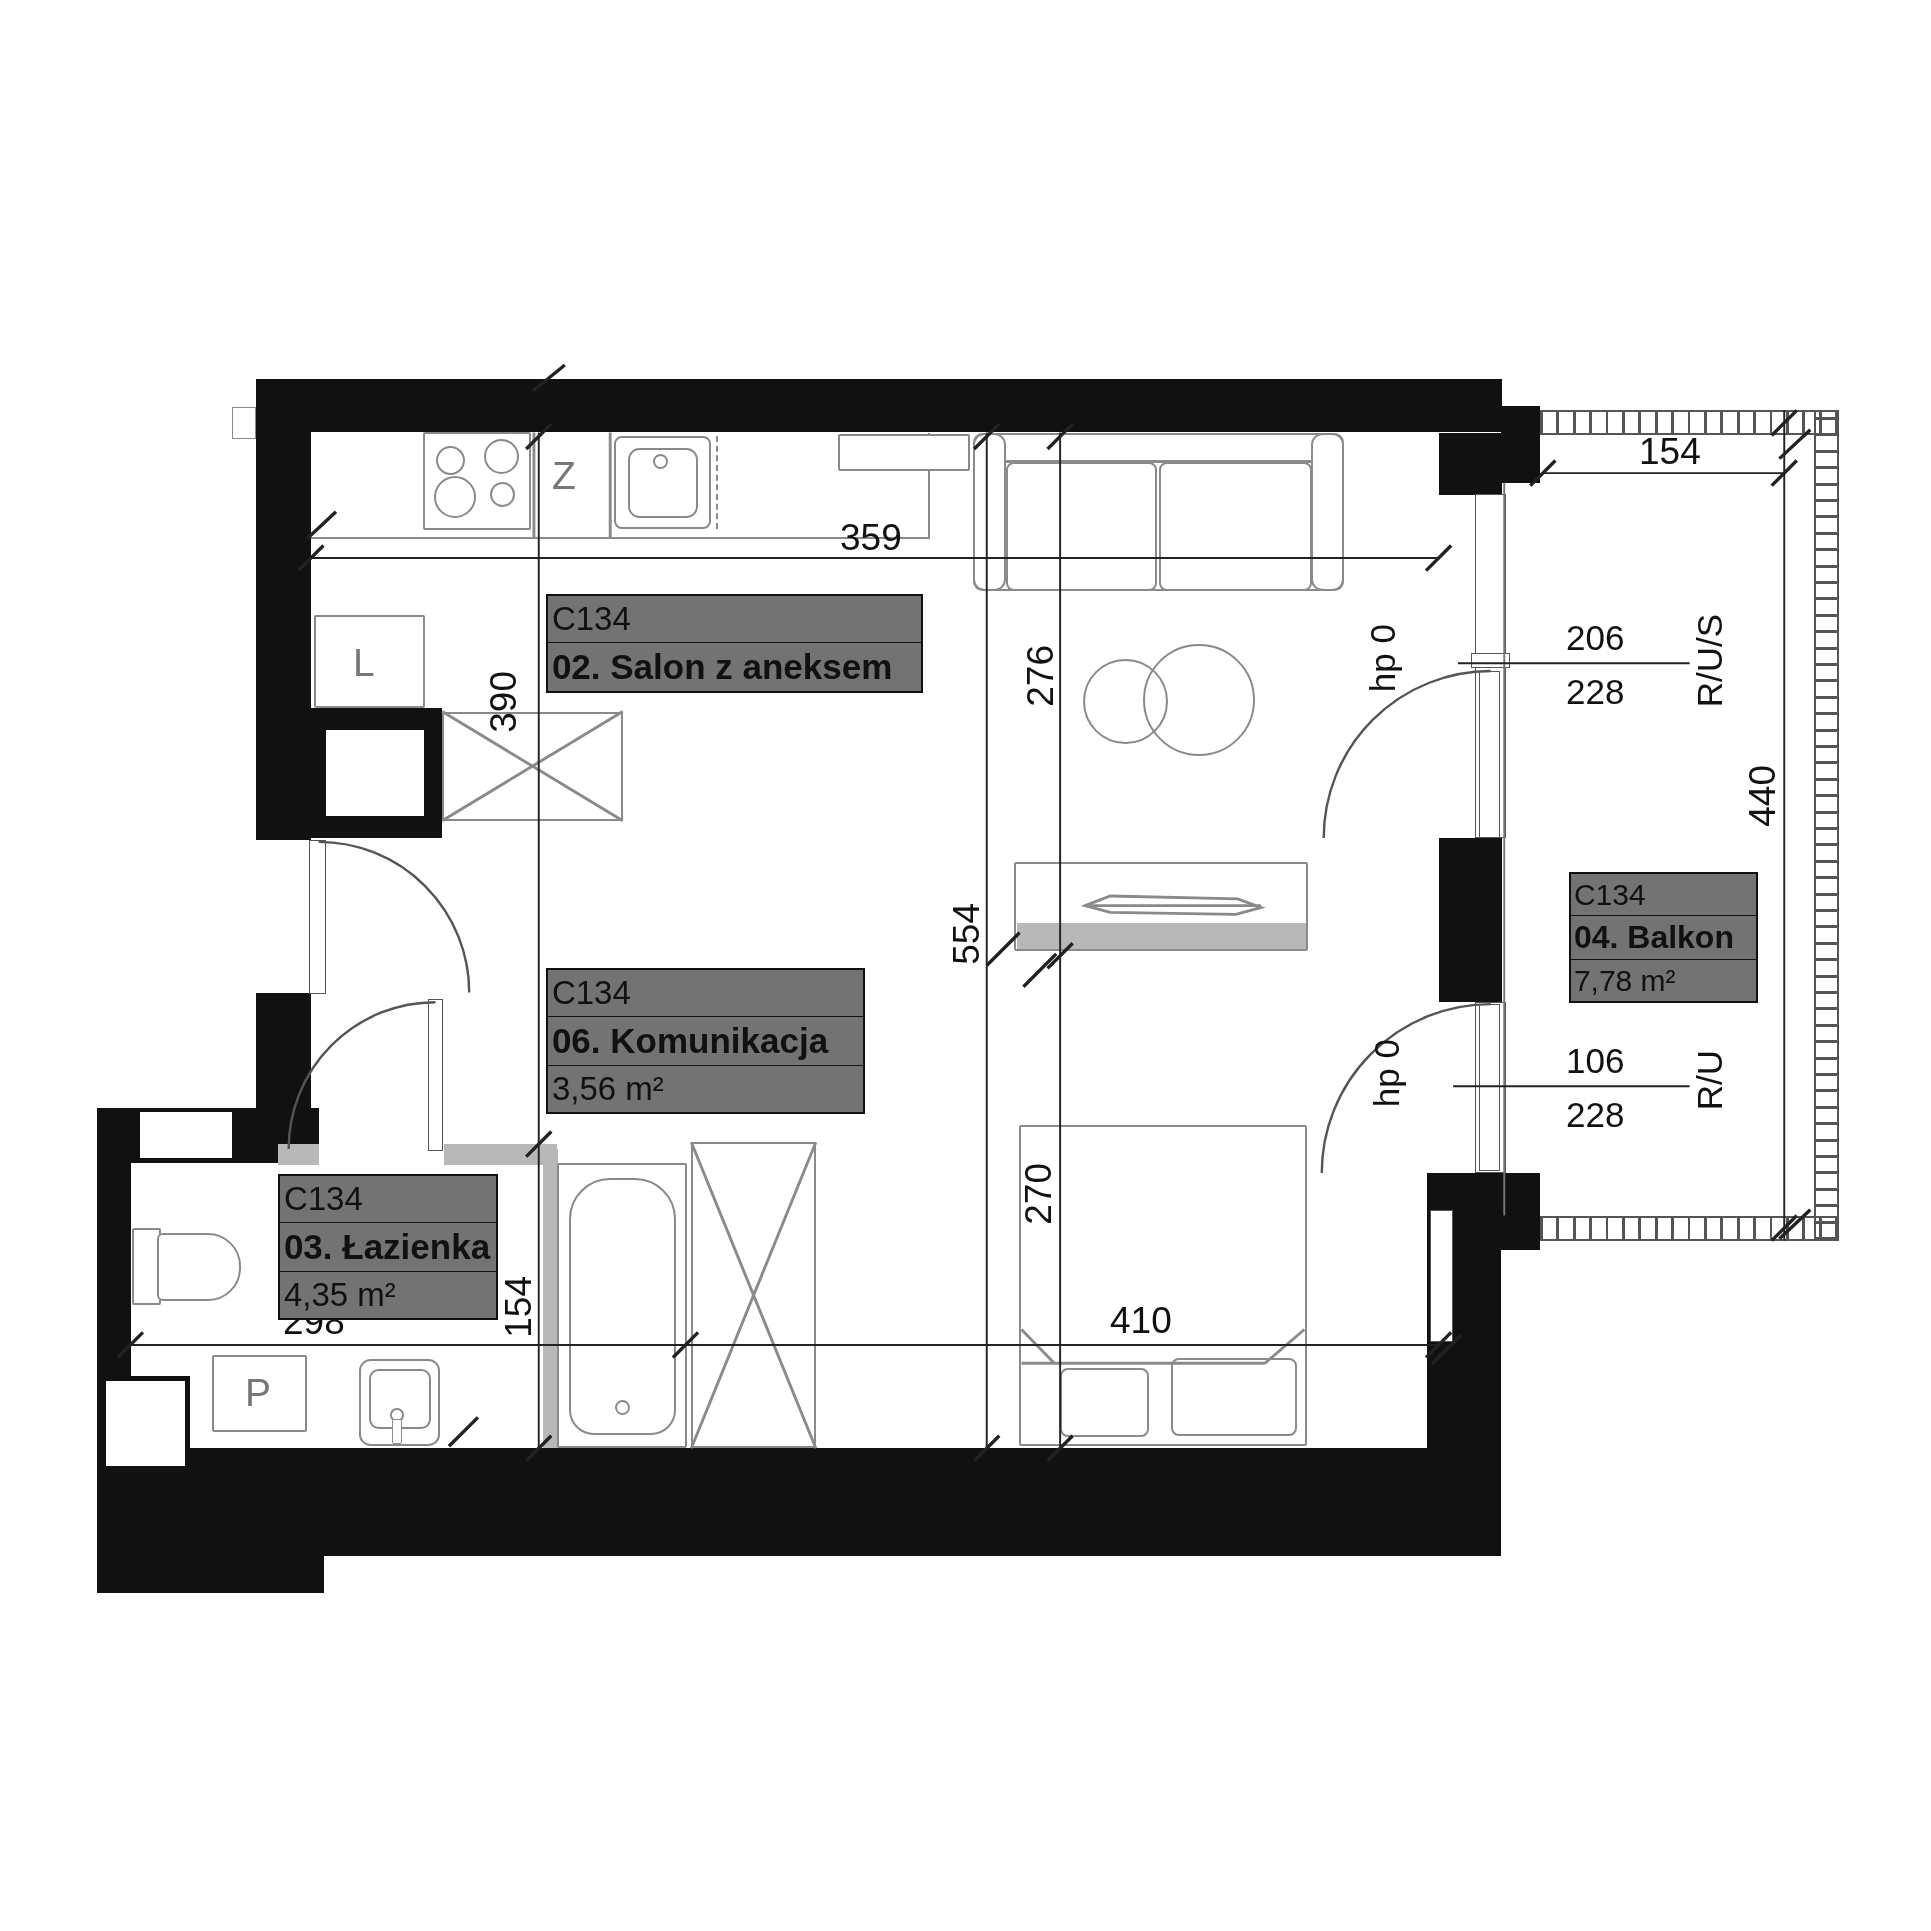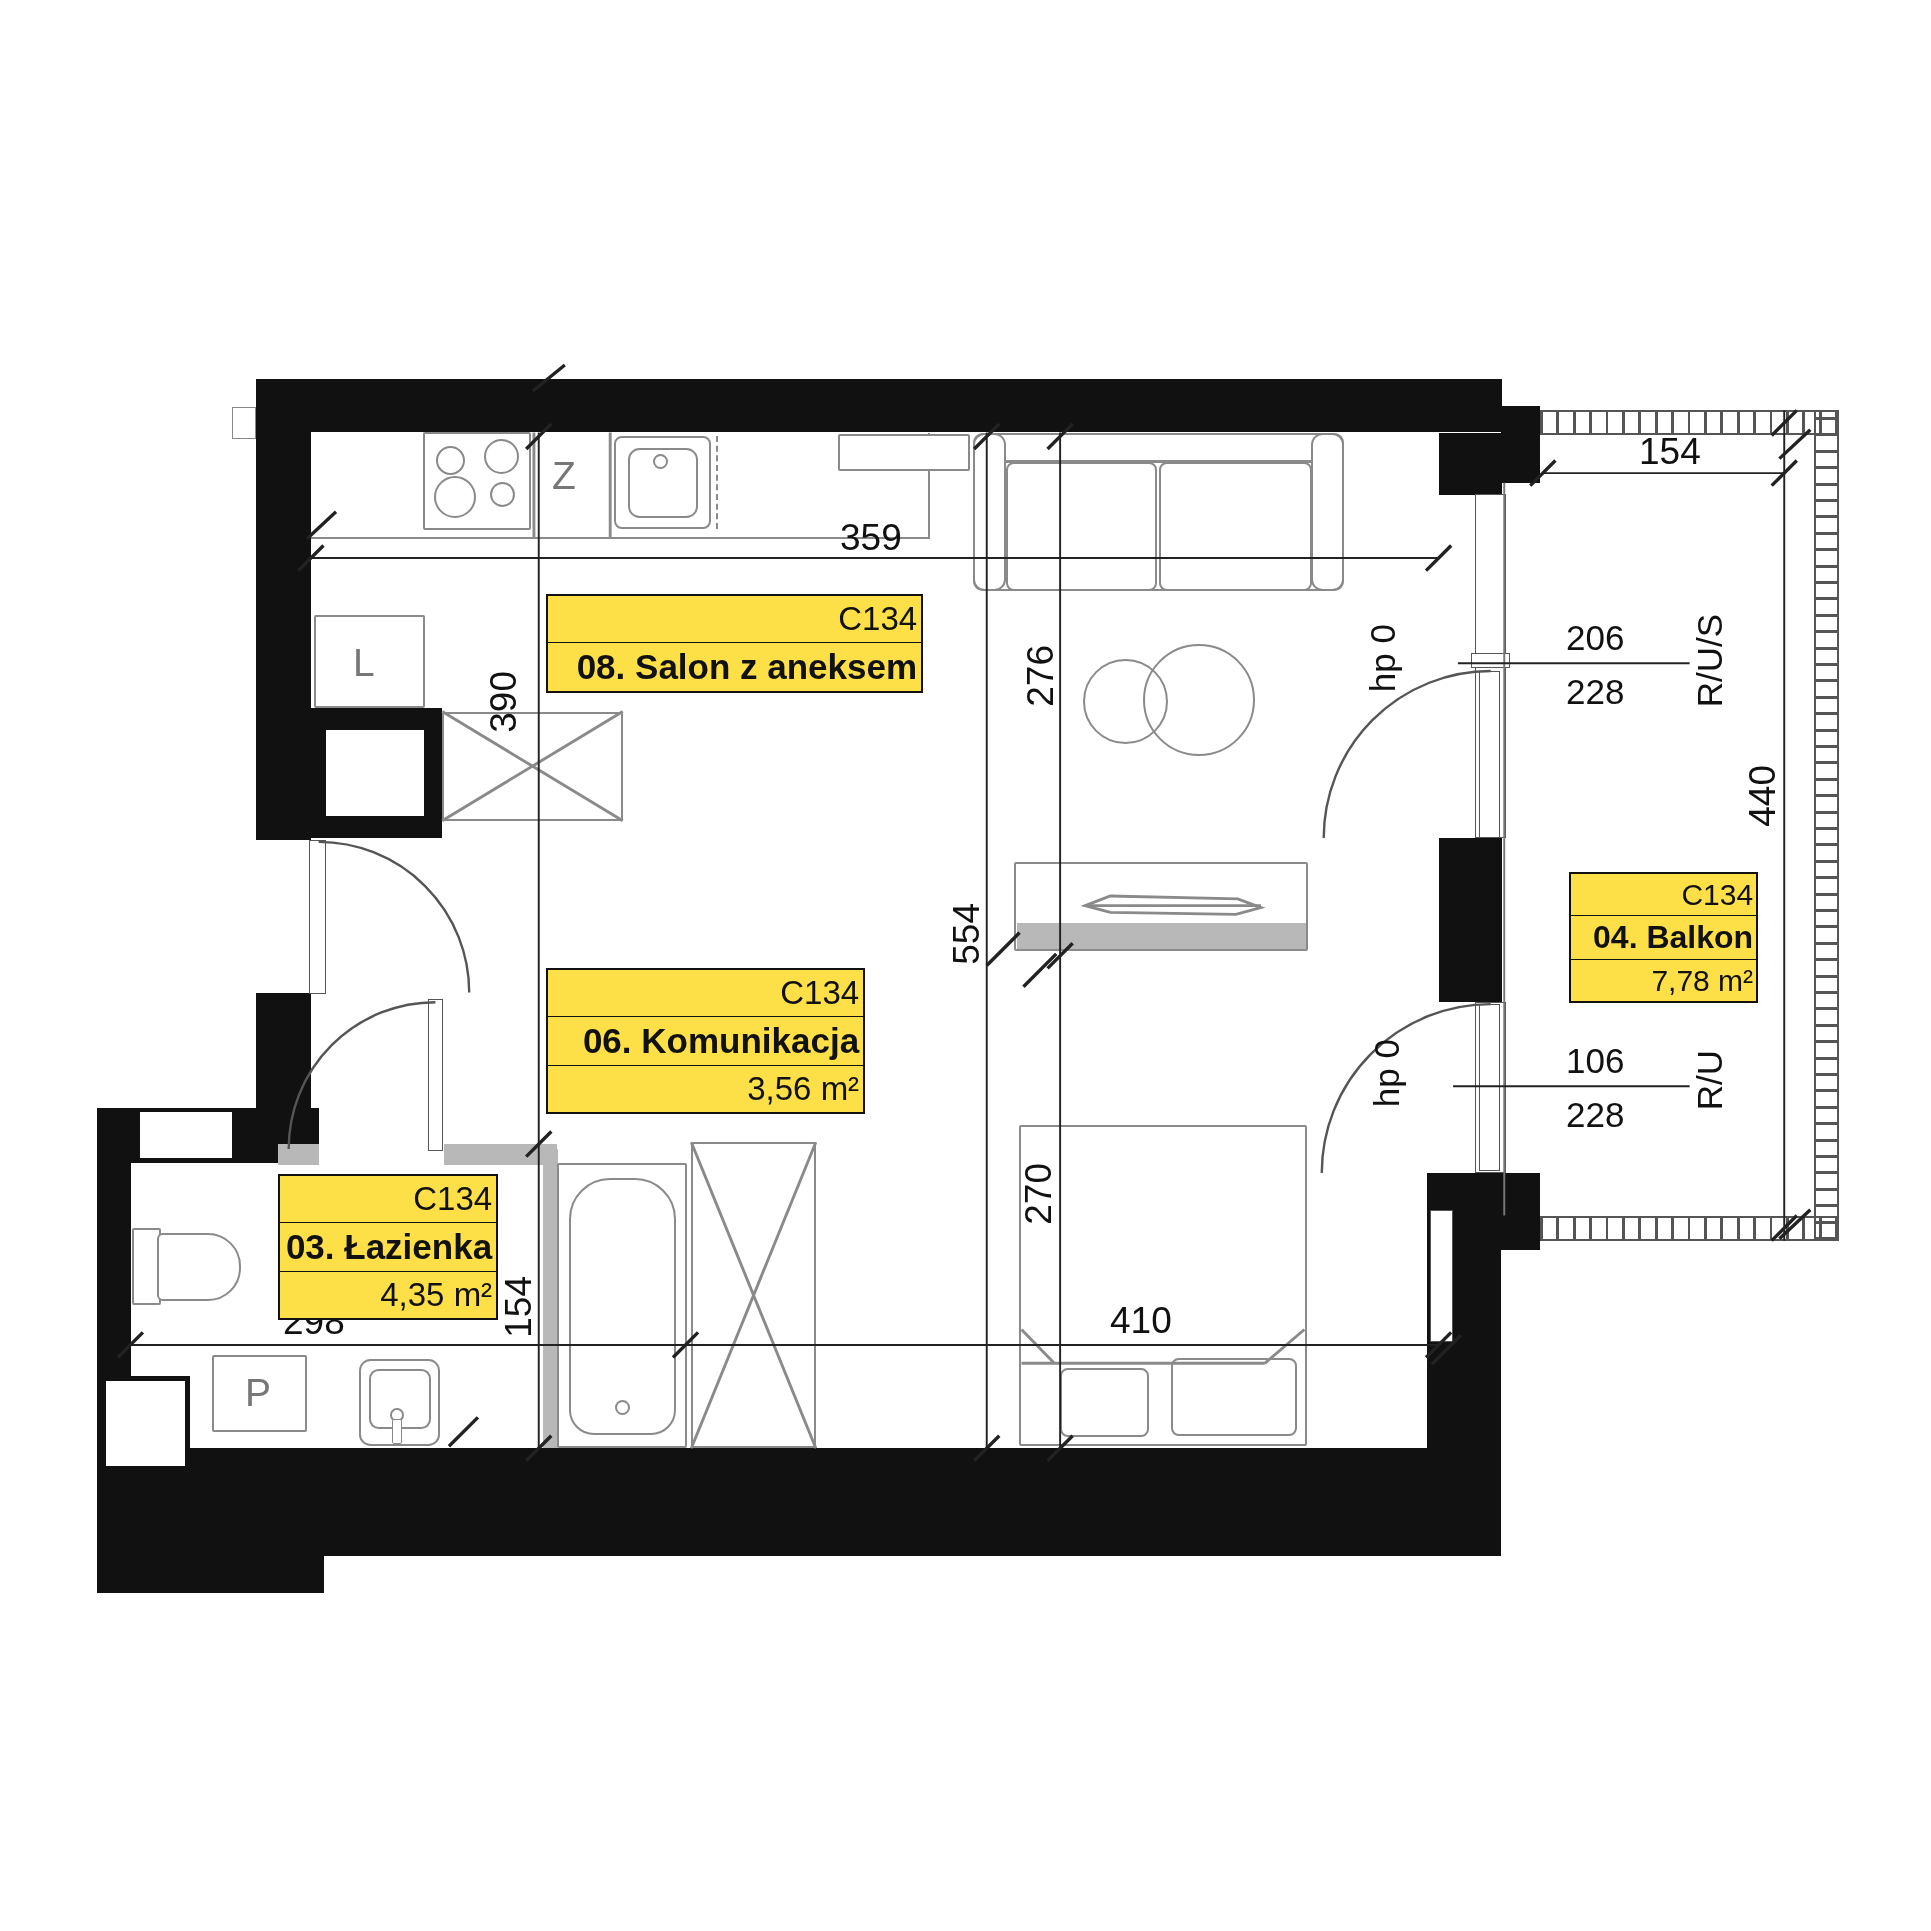--- a/index.html
+++ b/index.html
@@ -9,21 +9,21 @@
   .wall{position:absolute;background:#111}
   .white{position:absolute;background:#fff}
   .furn{position:absolute;border:2.9px solid #8a8a8a;background:#fff;box-sizing:border-box;border-radius:1.9px}
   .furn--t{background:transparent}
   .gray{position:absolute;background:#b8b8b8}
   .txt{position:absolute;font-family:"Liberation Sans",sans-serif;color:#111;white-space:nowrap;line-height:1}
   .dim{font-size:37px}
   .win{font-size:35px}
   .fix{font-size:39px;color:#777}
   .vtxt{writing-mode:vertical-rl;transform:rotate(180deg)}
-  .roombox{position:absolute;background:#fde047;border:2.9px solid #111;box-sizing:border-box;text-align:right}
+  .roombox{position:absolute;background:#737373;border:2.9px solid #111;box-sizing:border-box;text-align:left}
   .roombox .r{border-bottom:1.9px solid #111;padding:4.8px 3.9px;font-size:33px;line-height:1.1}
   .roombox .r:last-child{border-bottom:none}
   .roombox .r.name{font-weight:bold;font-size:35px}
   .roombox.small .r{font-size:30px;padding:3.9px 2.9px}
   .roombox.small .r.name{font-size:32px}
   .rail-h{position:absolute;background:repeating-linear-gradient(90deg,#555 0 2.9px,transparent 2.9px 16.4px);
           border-top:2.9px solid #555;border-bottom:2.9px solid #555;box-sizing:border-box}
   .rail-v{position:absolute;background:repeating-linear-gradient(0deg,#555 0 2.9px,transparent 2.9px 16.4px);
           border-left:2.9px solid #555;border-right:2.9px solid #555;box-sizing:border-box}
   .circle{border-radius:50%}
@@ -176,21 +176,21 @@
   <div class="txt win" style="left:1566px;top:1097px">228</div>
   <div class="txt win vtxt" style="left:1692px;top:1050px">R/U</div>
   <div class="txt win vtxt" style="left:1369px;top:1039px">hp 0</div>
 
   <div class="txt fix" style="left:552px;top:456px">Z</div>
   <div class="txt fix" style="left:353px;top:643px">L</div>
   <div class="txt fix" style="left:245px;top:1373px">P</div>
 
   <div class="roombox" style="left:546px;top:594px;width:377px">
     <div class="r">C134</div>
-    <div class="r name">08. Salon z aneksem</div>
+    <div class="r name">02. Salon z aneksem</div>
   </div>
 
   <div class="roombox" style="left:546px;top:968px;width:319px">
     <div class="r">C134</div>
     <div class="r name">06. Komunikacja</div>
     <div class="r">3,56 m²</div>
   </div>
 
   <div class="roombox" style="left:278px;top:1174px;width:220px">
     <div class="r">C134</div>

